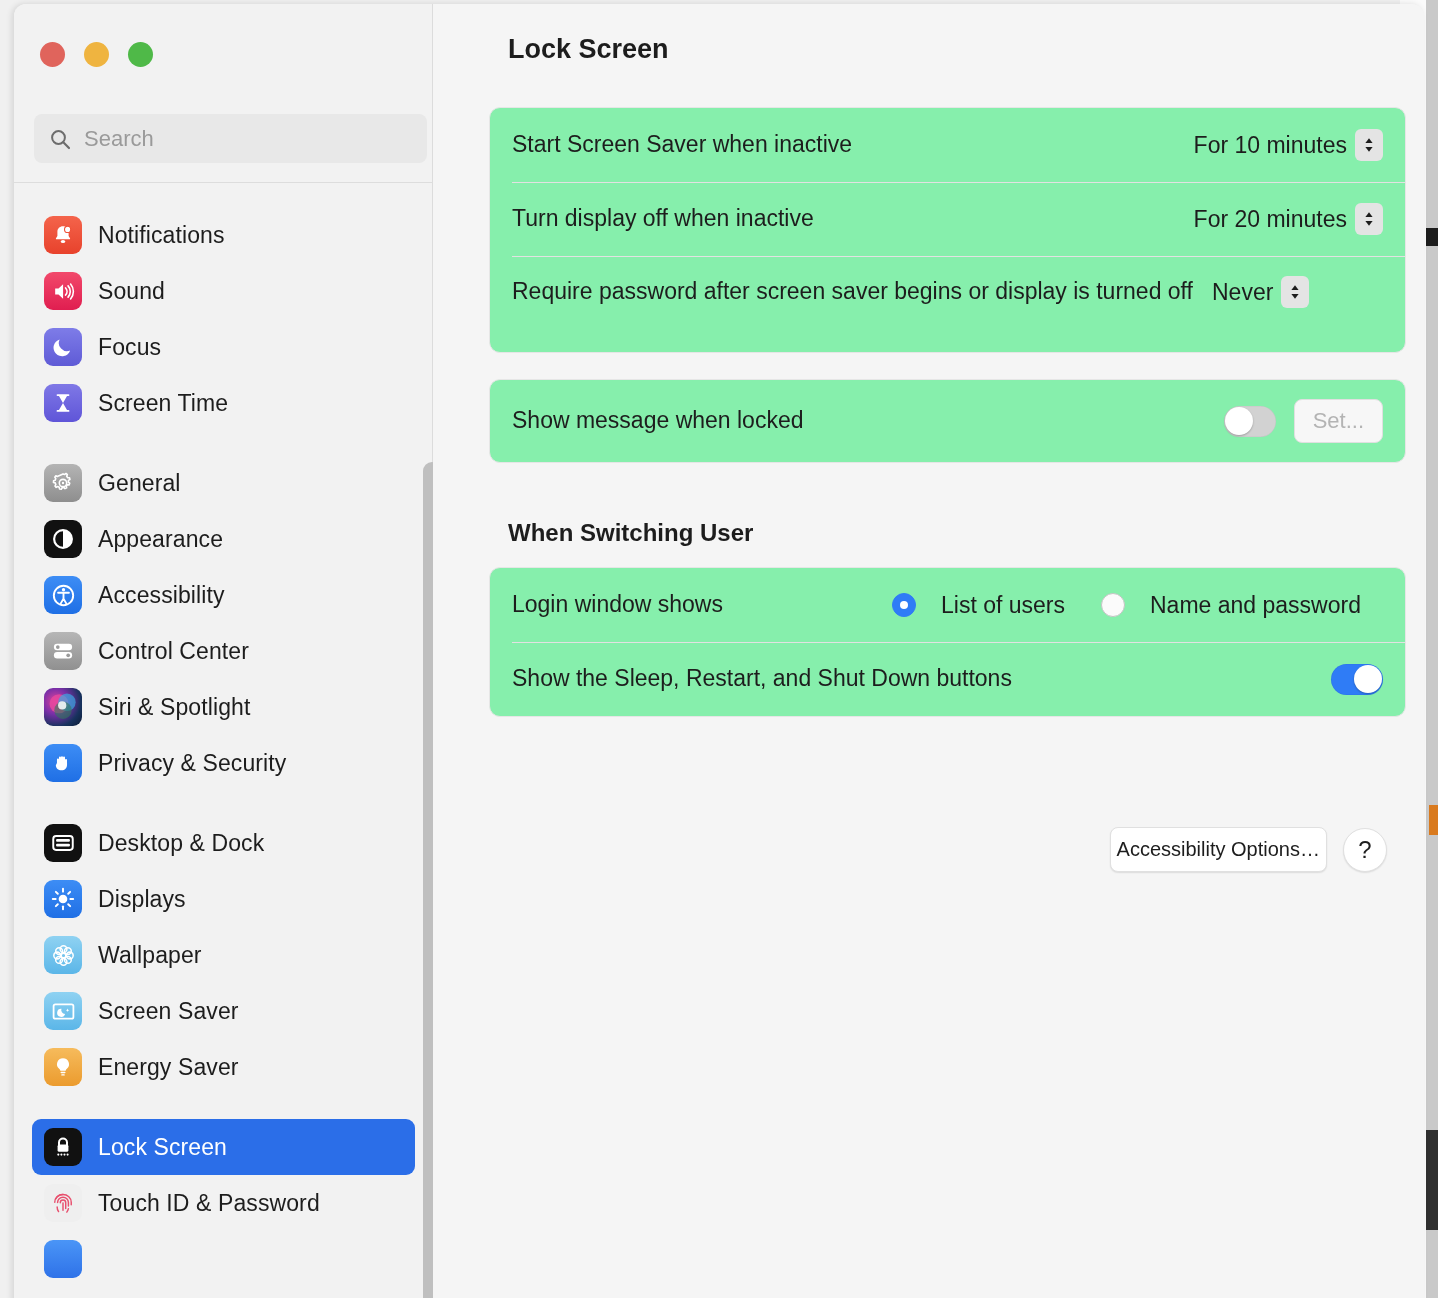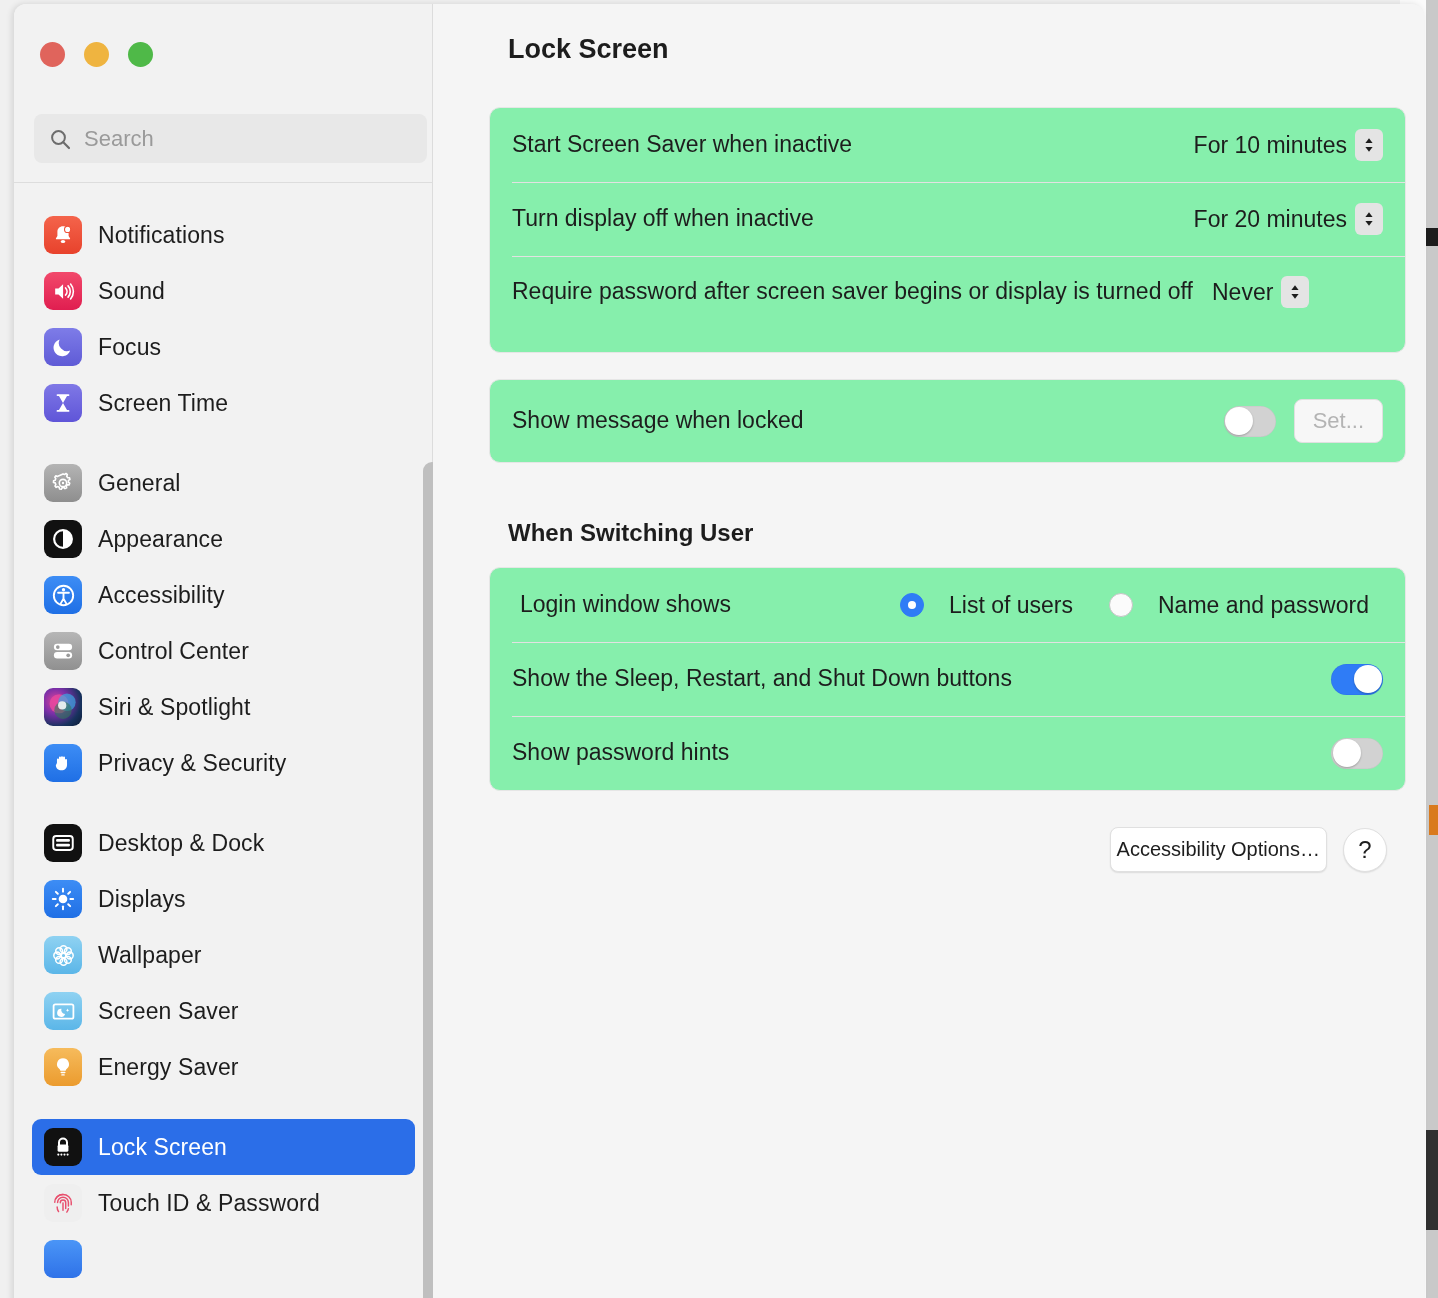--- a/index.html
+++ b/index.html
@@ -540,48 +540,40 @@
           </div>
           <button class="btn disabled">Set...</button>
         </div>
       </div>
     </div>
 
     <div id="section-switching">When Switching User</div>
 
     <div class="card" id="card-user">
       <div class="row">
-        <div class="row-label" style="flex:0 0 auto; width:380px;margin-left:8px;">Login window shows</div>
+        <div class="row-label" style="flex:0 0 auto; width:380px;">Login window shows</div>
         <div class="radio-group">
           <div class="radio-opt">
             <span class="radio checked"></span>
             <span class="radio-label">List of users</span>
           </div>
           <div class="radio-opt">
             <span class="radio"></span>
             <span class="radio-label">Name and password</span>
           </div>
         </div>
       </div>
       <div class="row">
         <div class="row-label">Show the Sleep, Restart, and Shut Down buttons</div>
         <div class="row-right">
           <div class="toggle on">
             <div class="knob"></div>
           </div>
         </div>
       </div>
-      <div class="row">
-        <div class="row-label">Show password hints</div>
-        <div class="row-right">
-          <div class="toggle">
-            <div class="knob"></div>
-          </div>
-        </div>
-      </div>
     </div>
 
     <div id="footer-buttons">
       <button class="btn" id="accessibility-button">Accessibility Options…</button>
       <div id="help-button">?</div>
     </div>
 
   </div>
 </div>
 

